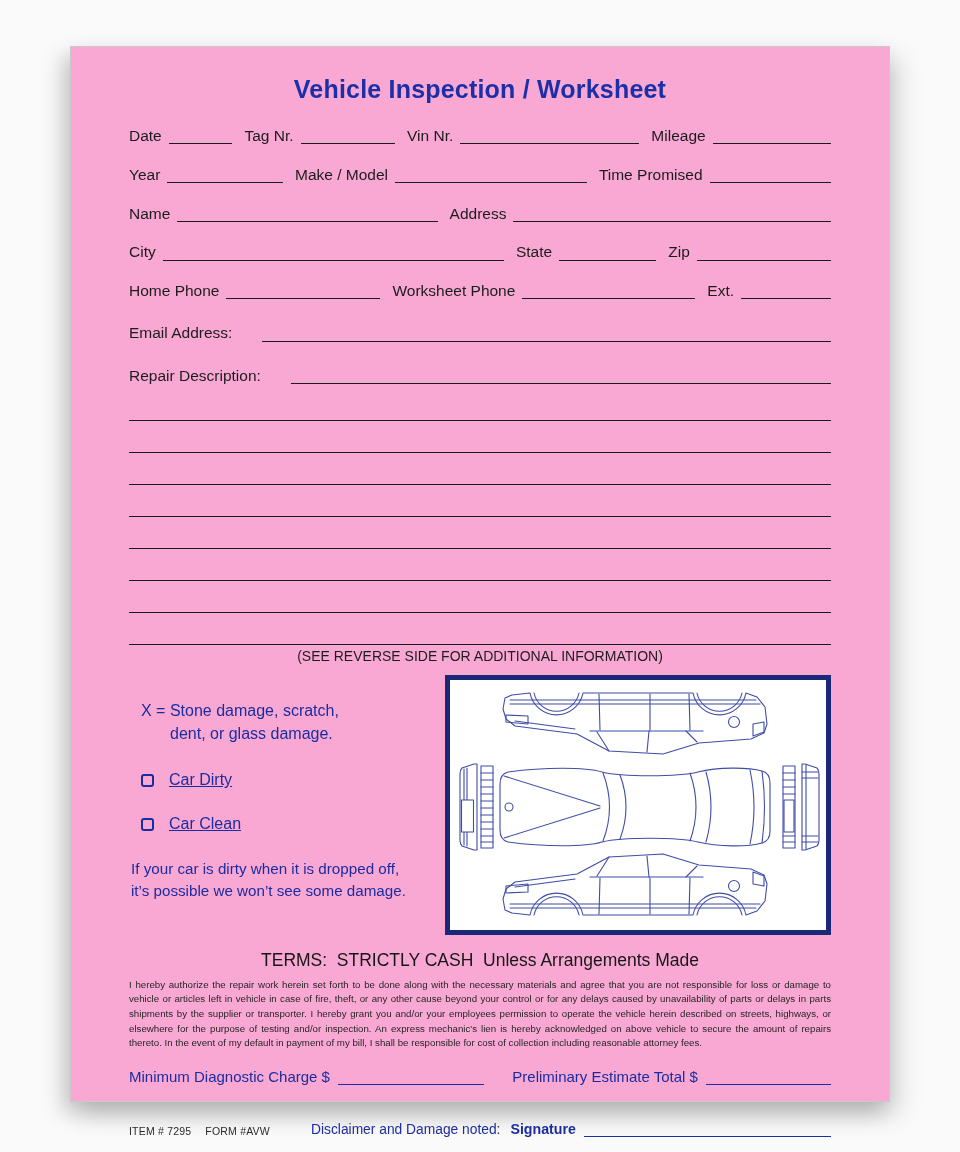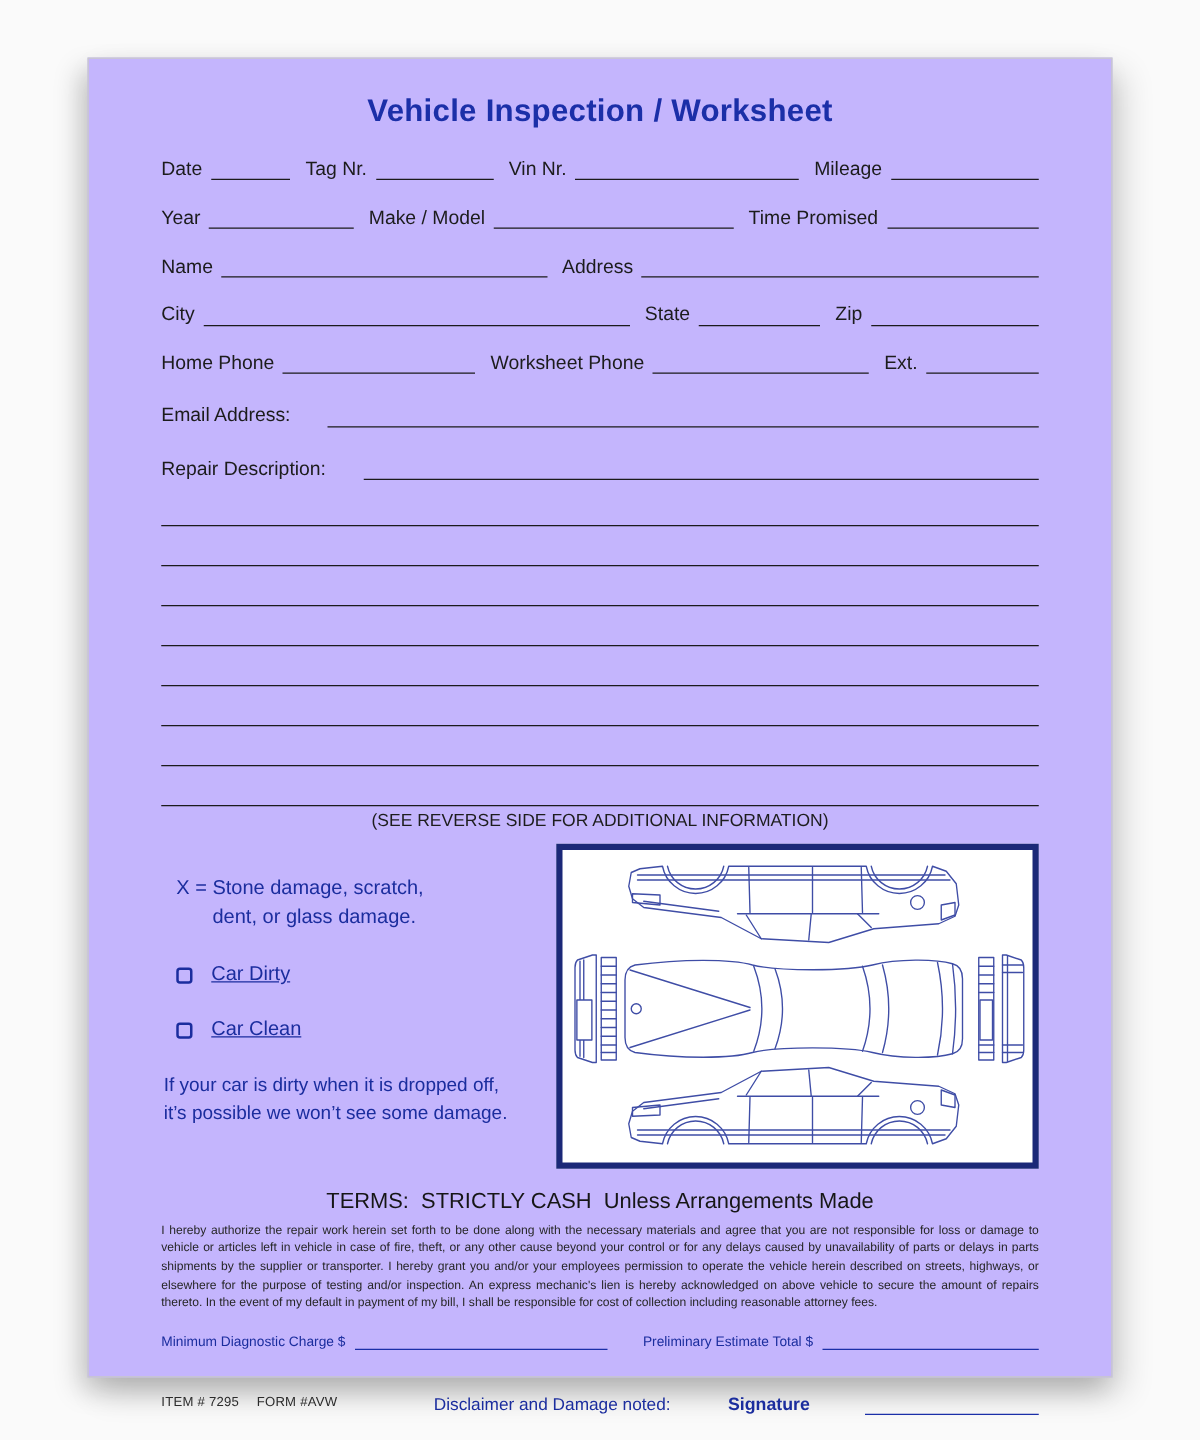--- a/index.html
+++ b/index.html
@@ -7,21 +7,21 @@
   body {
     background: #fafafa;
     font-family: "Liberation Sans", sans-serif;
     color: #1e1e1e;
     overflow: hidden;
   }
   .sheet {
     width: 820px;
     height: 1056px;
     margin: 46px auto 6px auto;
-    background: #c4b5fd;
+    background: #f9a8d4;
     border: 1px solid #c9c9c9;
     box-shadow: -8px 10px 20px rgba(0,0,0,.18), 8px 12px 24px rgba(0,0,0,.16);
     padding: 0 58px;
     position: relative;
   }
   .page-title {
     padding-top: 28px;
     text-align: center;
     font-size: 25px;
     color: #1b2fa8;
@@ -107,36 +107,36 @@
     line-height: 1.5;
     text-align: justify;
     color: #262626;
   }
   
   .charges-row {
     display: flex;
     align-items: flex-end;
     margin-top: 17px;
     color: #1b2d9e;
-    font-size: 11px;
+    font-size: 15px;
     white-space: nowrap;
   }
   .charges-row .lbl { margin-right: 8px; }
   .blank-blue {
     border-bottom: 1.8px solid #1b2fa8;
     height: 1.05em;
   }
   .charge-line1 { flex: 158 1 0; margin-right: 28px; }
   .charge-line2 { flex: 135 1 0; }
   
   .footer-row {
     display: flex;
+    align-items: flex-end;
     margin-top: 36px;
     white-space: nowrap;
-    gap: 36px;
   }
   .item-block { font-size: 10.5px; color: #2b2b2b; width: 182px; letter-spacing: .2px; }
   .item-block span { margin-right: 14px; }
   .disclaimer-lbl { color: #1b2d9e; font-size: 13.8px; margin-right: 10px; }
   .signature-lbl { color: #1b2d9e; font-size: 14.2px; font-weight: bold; margin-right: 8px; }
   .signature-line { flex: 1 1 0; }
 </style>
 </head>
 <body>
 

